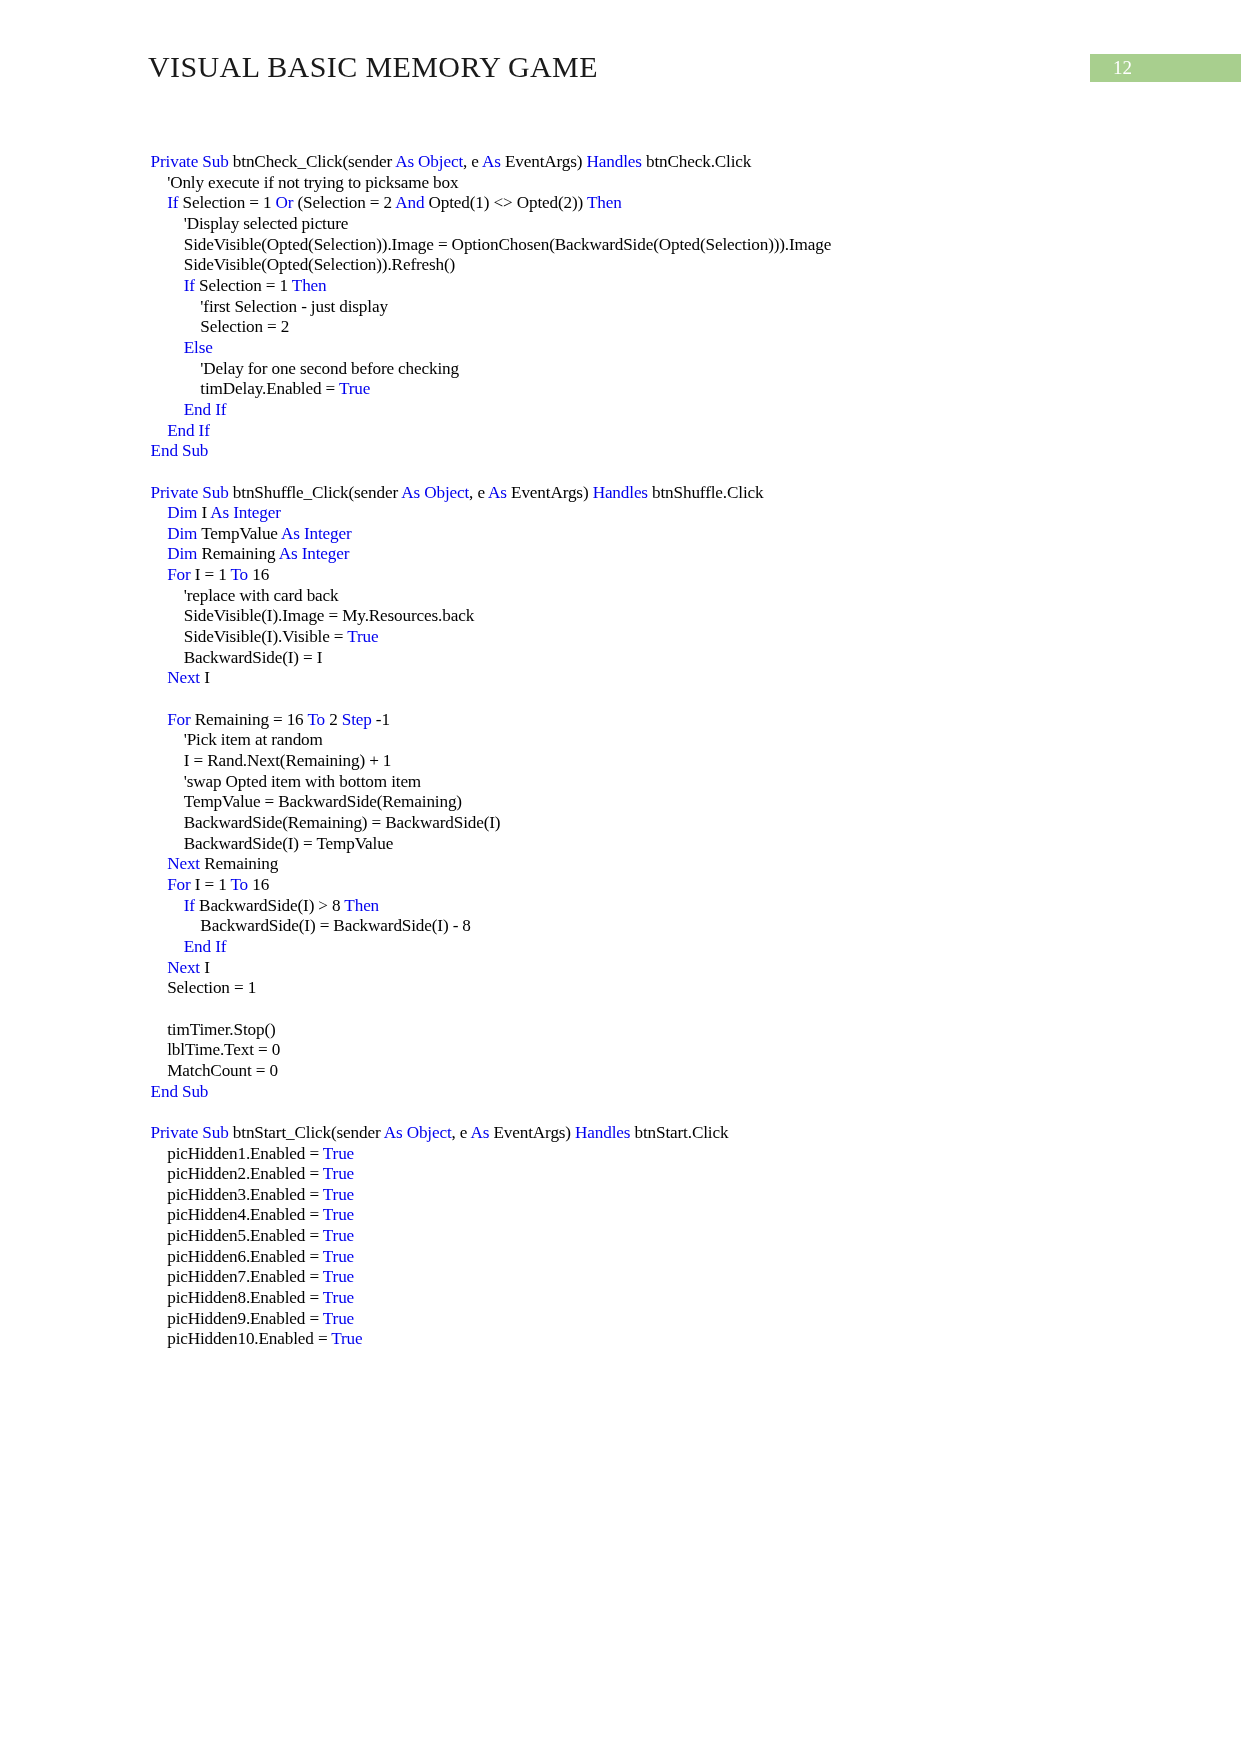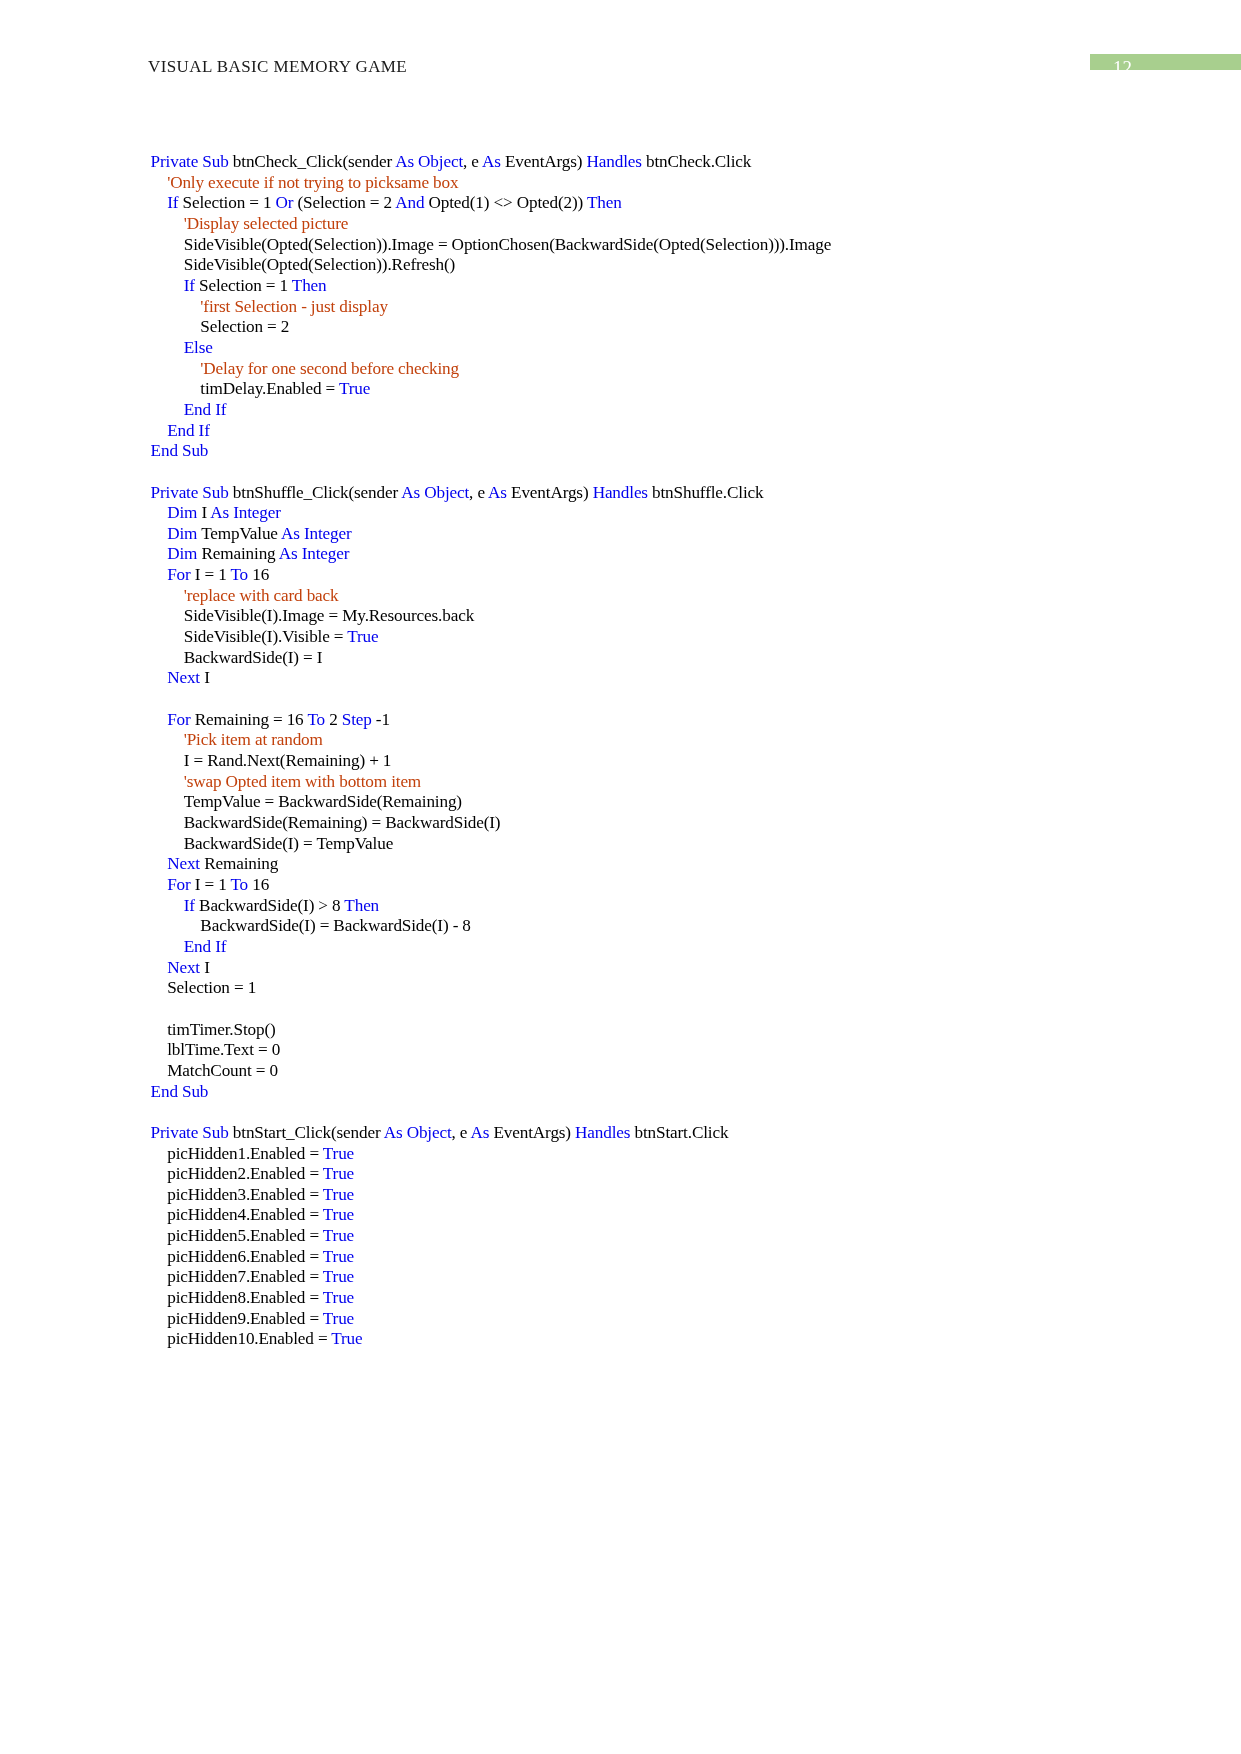--- a/index.html
+++ b/index.html
@@ -23,32 +23,32 @@
     top: 50px;
     left: 0;
     width: 1241px;
     height: 44px;
   }
   .doc-title {
     position: absolute;
     left: 148px;
     top: 0;
     font-family: "Liberation Serif", serif;
-    font-size: 17px;
+    font-size: 30px;
     letter-spacing: 0.4px;
     color: #1a1a1a;
     white-space: nowrap;
     line-height: 34px;
   }
   .page-number-badge {
     position: absolute;
     left: 1090px;
     top: 4px;
     width: 151px;
-    height: 16px;
+    height: 28px;
     background: #a8cf8e;
   }
   .page-number-badge .num {
     position: absolute;
     left: 23px;
     top: 3px;
     font-family: "Liberation Serif", serif;
     font-size: 19px;
     color: #ffffff;
     line-height: 22px;
@@ -67,21 +67,21 @@
     white-space: pre-wrap;
     word-break: break-word;
     letter-spacing: -0.15px;
   }
   .code-body .ln {
     display: block;
     min-height: 20.65px;
     white-space: pre-wrap;
   }
   .kw   { color: #0000ee; }
-  .cmt  { color: #c2410c; }
+  .cmt  { color: #000000; }
   .idn  { color: #000000; }
 </style>
 </head>
 <body>
 
 <div class="page">
 
   <div class="header">
     <div class="doc-title">VISUAL BASIC MEMORY GAME</div>
     <div class="page-number-badge">

